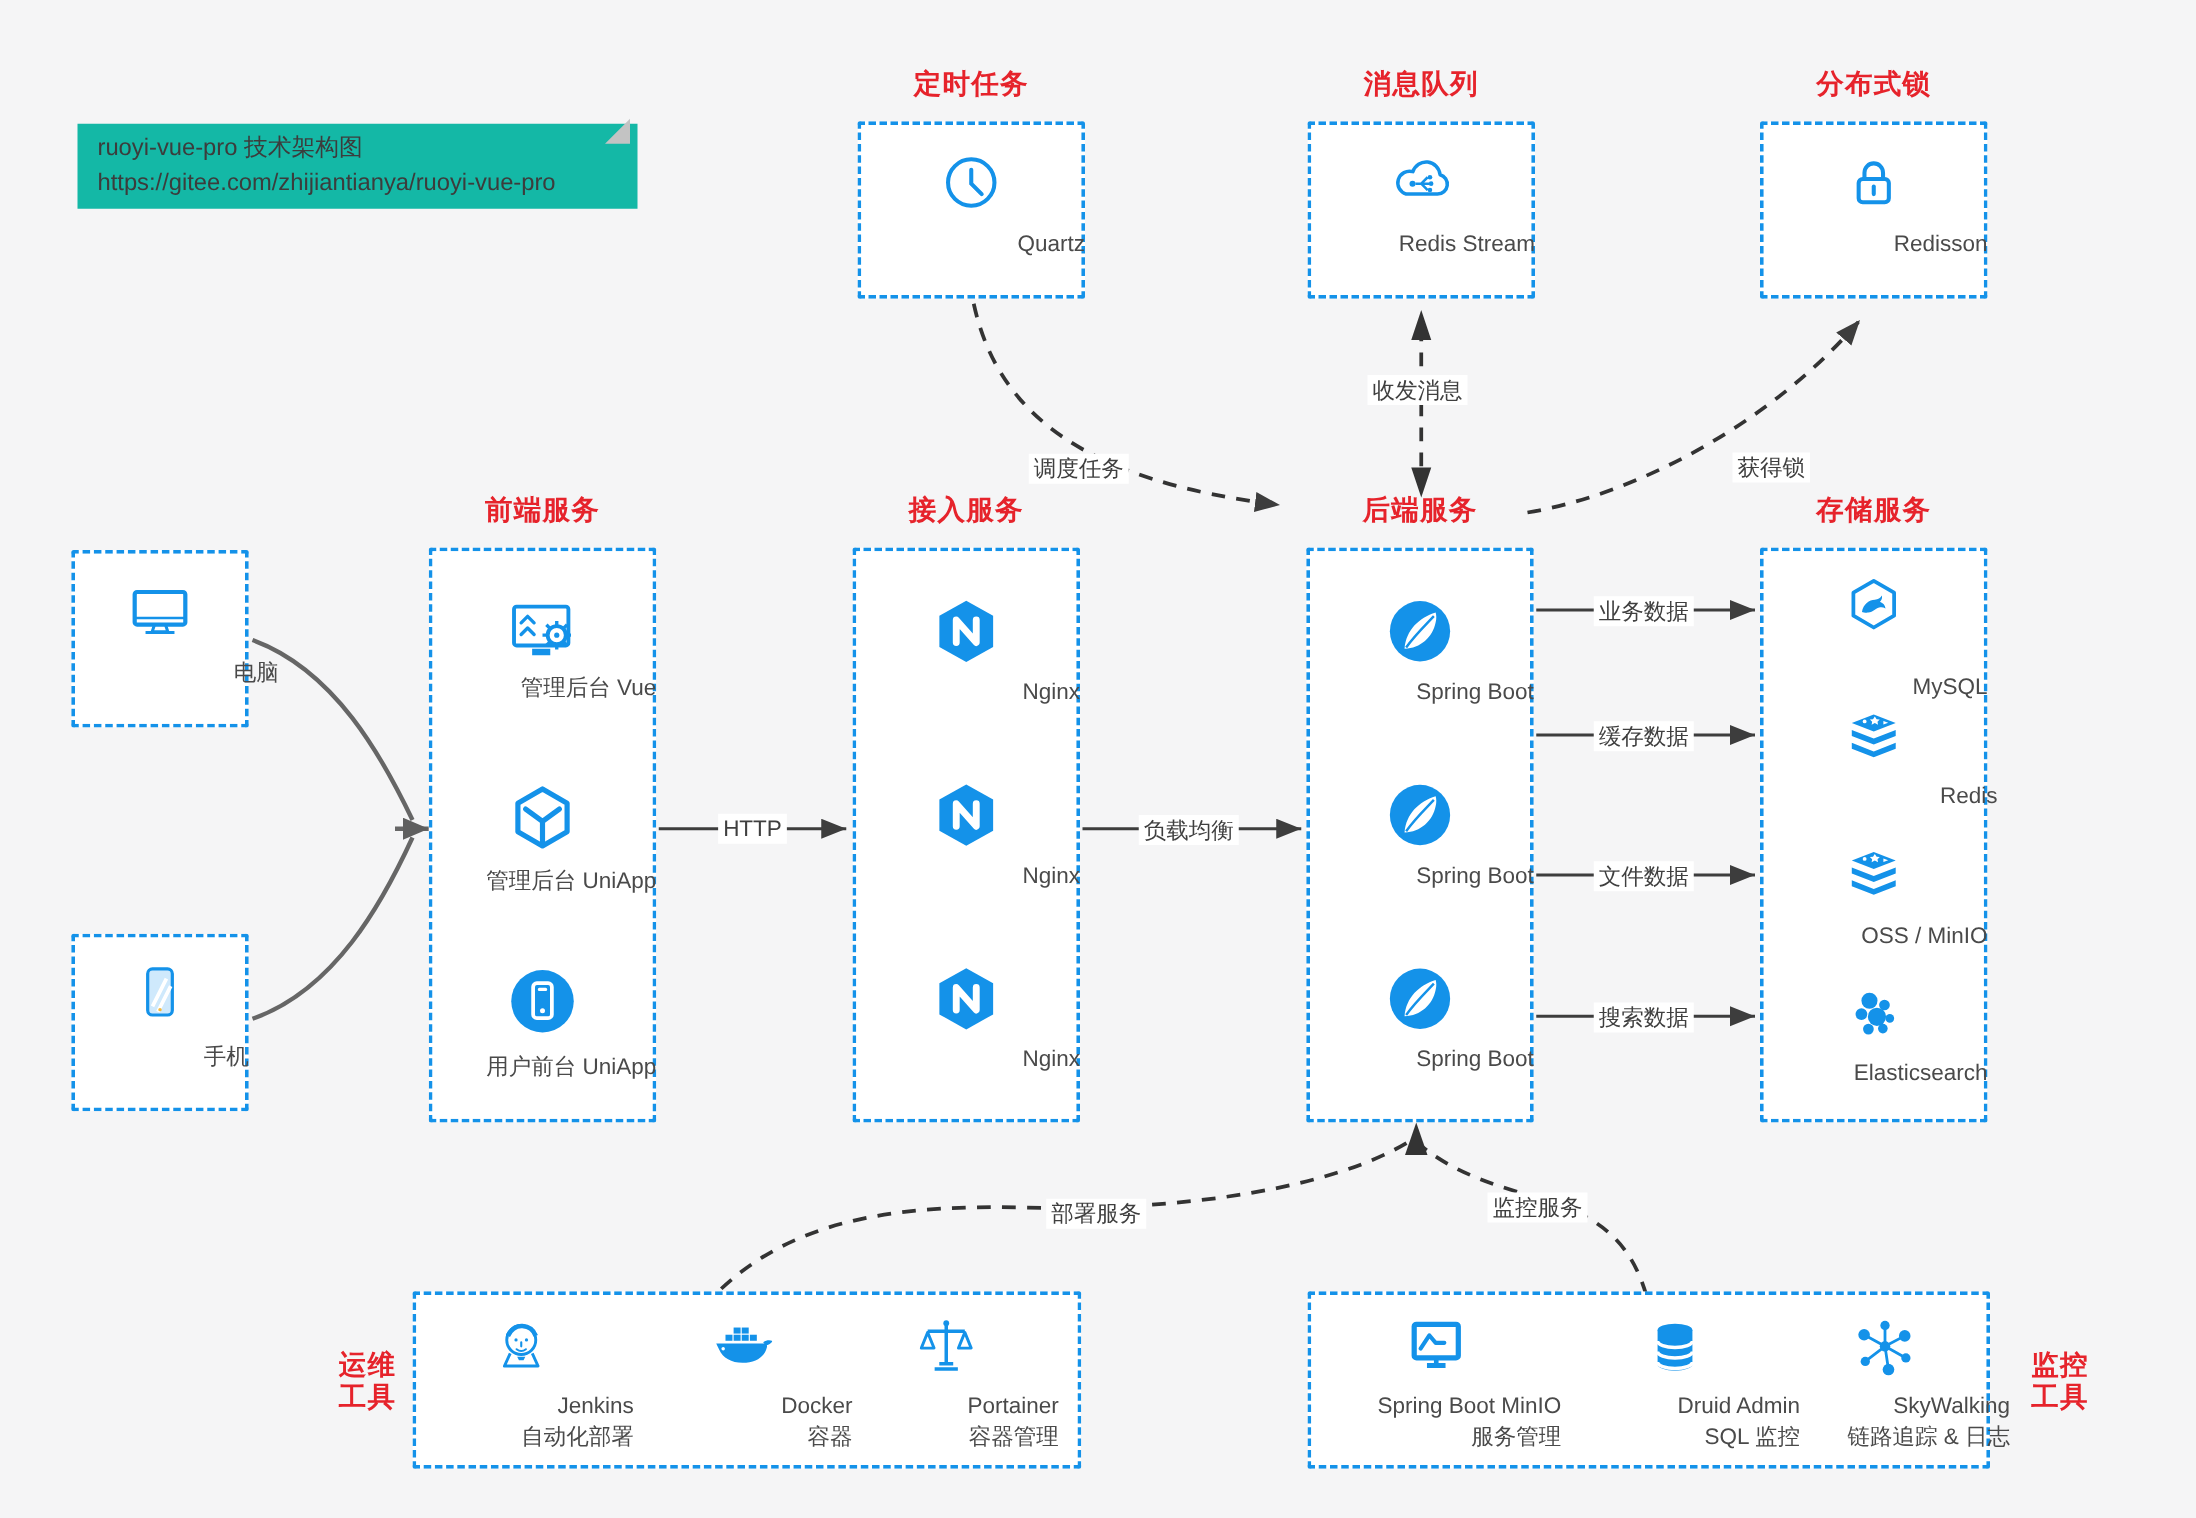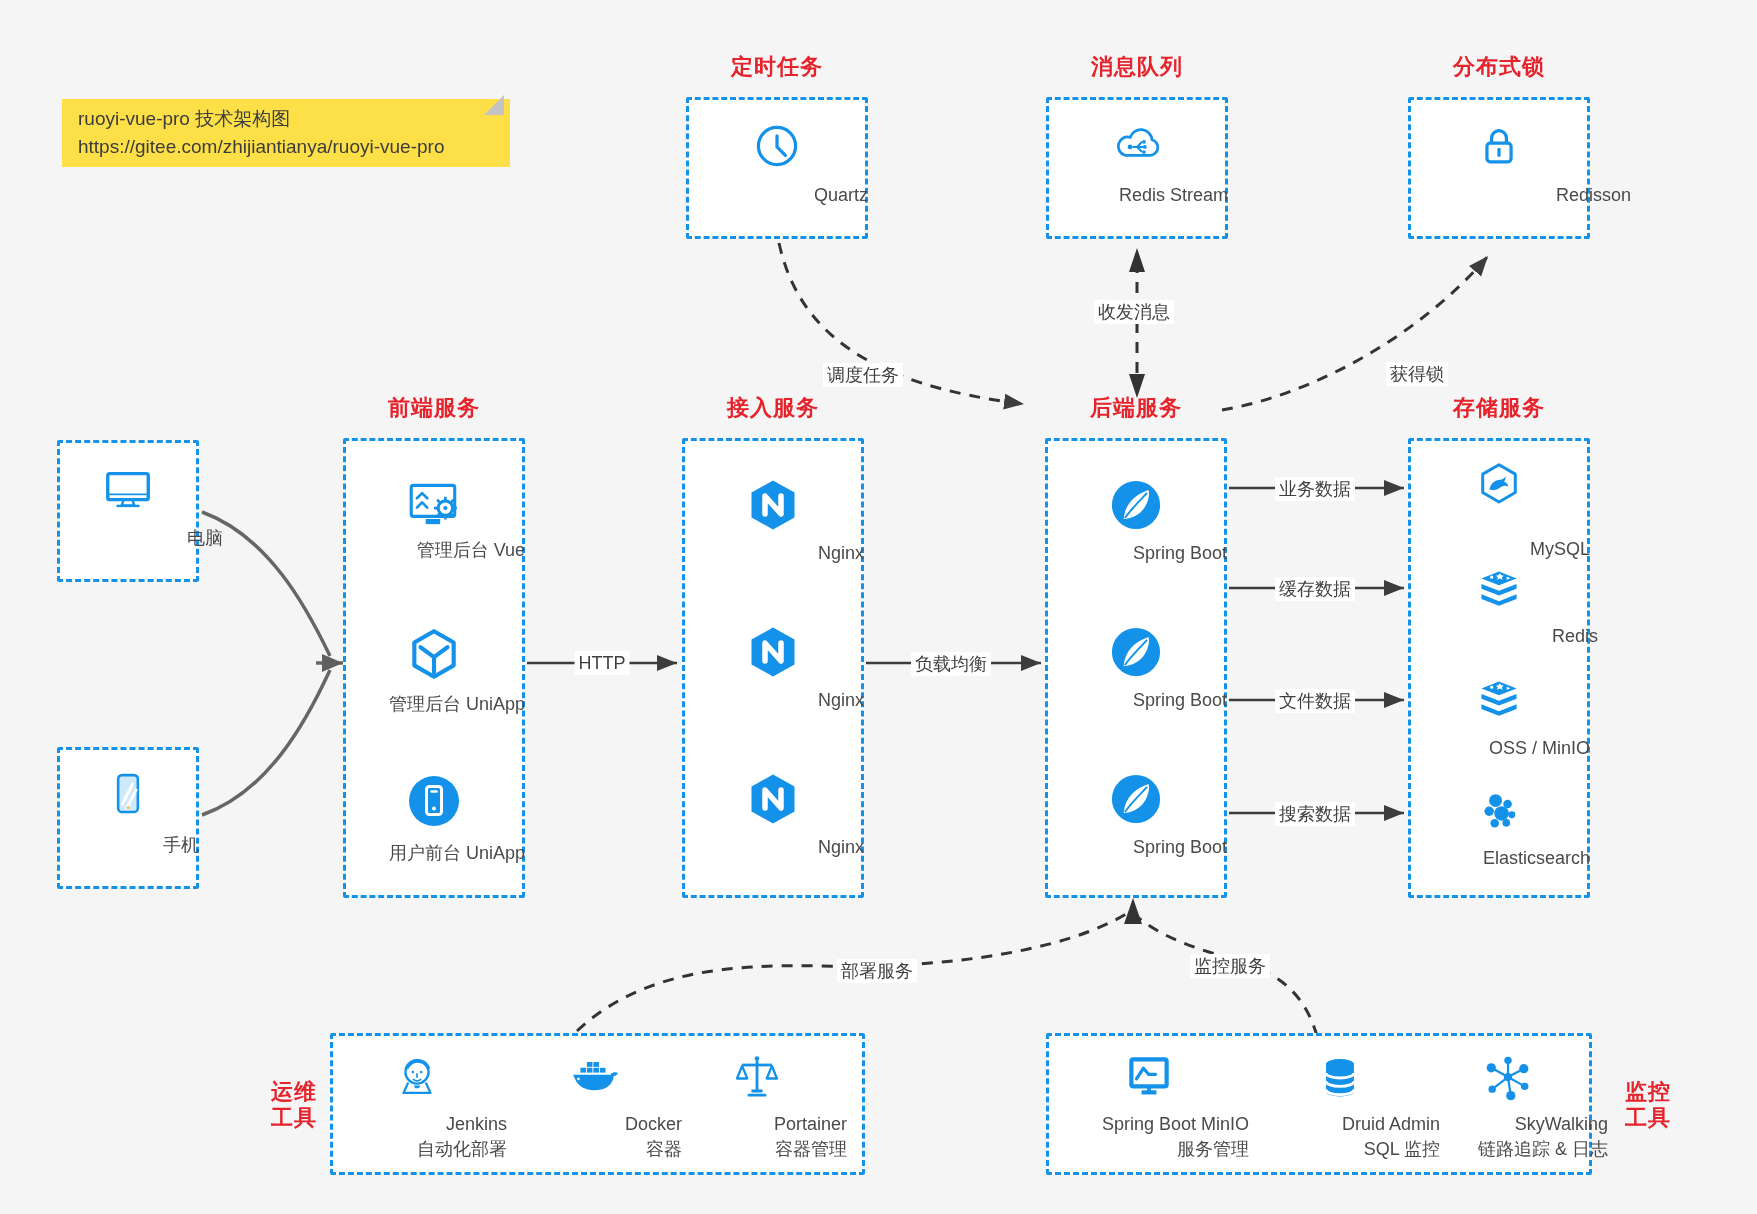--- a/index.html
+++ b/index.html
@@ -4,21 +4,21 @@
 <style>
   html,body{margin:0;padding:0;background:#f5f5f6;font-family:"Liberation Sans","DejaVu Sans",sans-serif;}
   #stage{position:relative;width:1757px;height:1214px;background:#f5f5f6;overflow:hidden;}
   .edges{position:absolute;left:0;top:0;z-index:1;}
   .nodebox{position:absolute;box-sizing:border-box;background:#fff;border:3px dashed #1492e9;border-radius:2px;z-index:2;}
   .gtitle{position:absolute;z-index:3;font-size:22px;font-weight:bold;color:#e6232b;text-align:center;letter-spacing:1px;line-height:26px;}
   .nlabel{position:absolute;z-index:4;font-size:18px;color:#4a4a4a;text-align:right;line-height:22px;white-space:nowrap;}
   .icon{position:absolute;z-index:4;color:#1492e9;display:block;}
   .icon svg{display:block;width:100%;height:100%;}
   .echip{position:absolute;z-index:5;transform:translate(-50%,-50%);background:#fff;padding:1px 4px;font-size:18px;color:#3f3f3f;white-space:nowrap;line-height:22px;}
-  .note{position:absolute;left:62px;top:99px;width:448px;height:68px;background:#fde047;z-index:3;}
+  .note{position:absolute;left:62px;top:99px;width:448px;height:68px;background:#14b8a6;z-index:3;}
   .note-text{position:absolute;left:16px;top:6px;font-size:19px;line-height:28px;color:#3c3c3c;white-space:nowrap;}
   .note-fold{position:absolute;right:6px;top:-4px;width:0;height:0;border-bottom:20px solid #c3c3c3;border-left:20px solid transparent;z-index:4;}
   .defs-hidden{position:absolute;width:0;height:0;overflow:hidden;}
 </style>
 </head>
 <body>
 
 <svg class="defs-hidden" aria-hidden="true">
   <defs>
     <symbol id="sym-clock" viewBox="0 0 56 56">
@@ -225,21 +225,21 @@
       </svg>
     </span>
   <div class="nlabel" style="left:1046px;top:184px;width:182px;">Redis Stream</div>
 
   <div class="nodebox" style="left:1408px;top:97px;width:182px;height:142px;"></div>
   <span class="icon" style="left:1473px;top:120px;width:52px;height:52px;">
       <svg viewBox="0 0 56 56">
         <use href="#sym-lock"></use>
       </svg>
     </span>
-  <div class="nlabel" style="left:1408px;top:184px;width:182px;margin-left:41px;">Redisson</div>
+  <div class="nlabel" style="left:1408px;top:184px;width:182px;">Redisson</div>
 
   <div class="nodebox" style="left:57px;top:440px;width:142px;height:142px;"></div>
   <span class="icon" style="left:101px;top:463px;width:54px;height:54px;">
       <svg viewBox="0 0 56 56">
         <use href="#sym-desktop"></use>
       </svg>
     </span>
   <div class="nlabel" style="left:57px;top:527px;width:166px;">电脑</div>
 
   <div class="nodebox" style="left:57px;top:747px;width:142px;height:142px;"></div>

